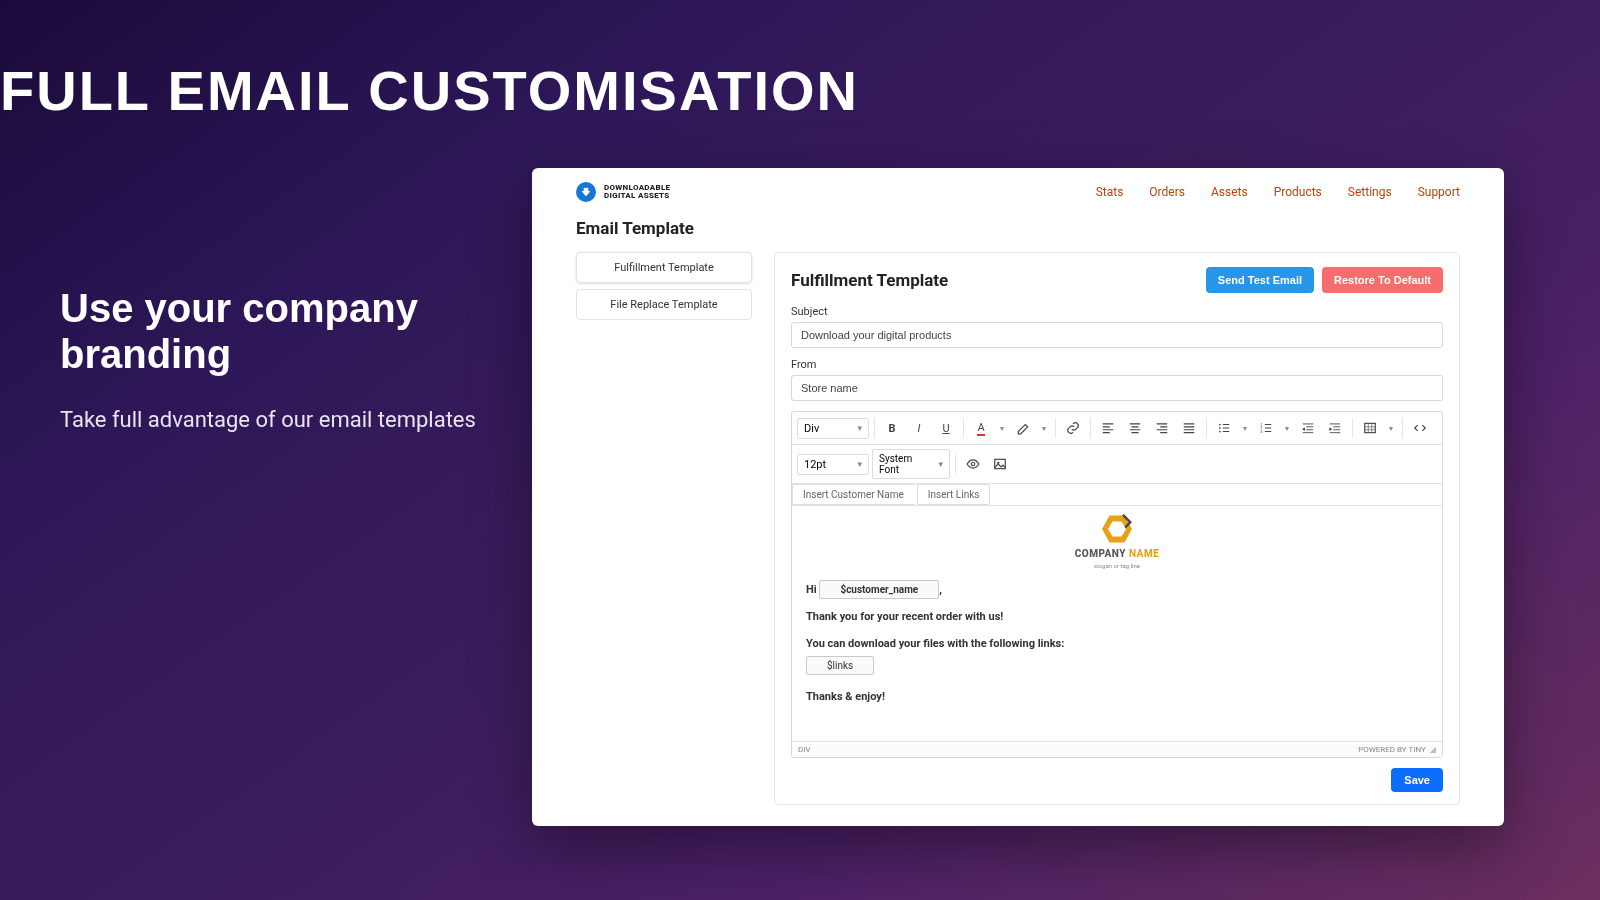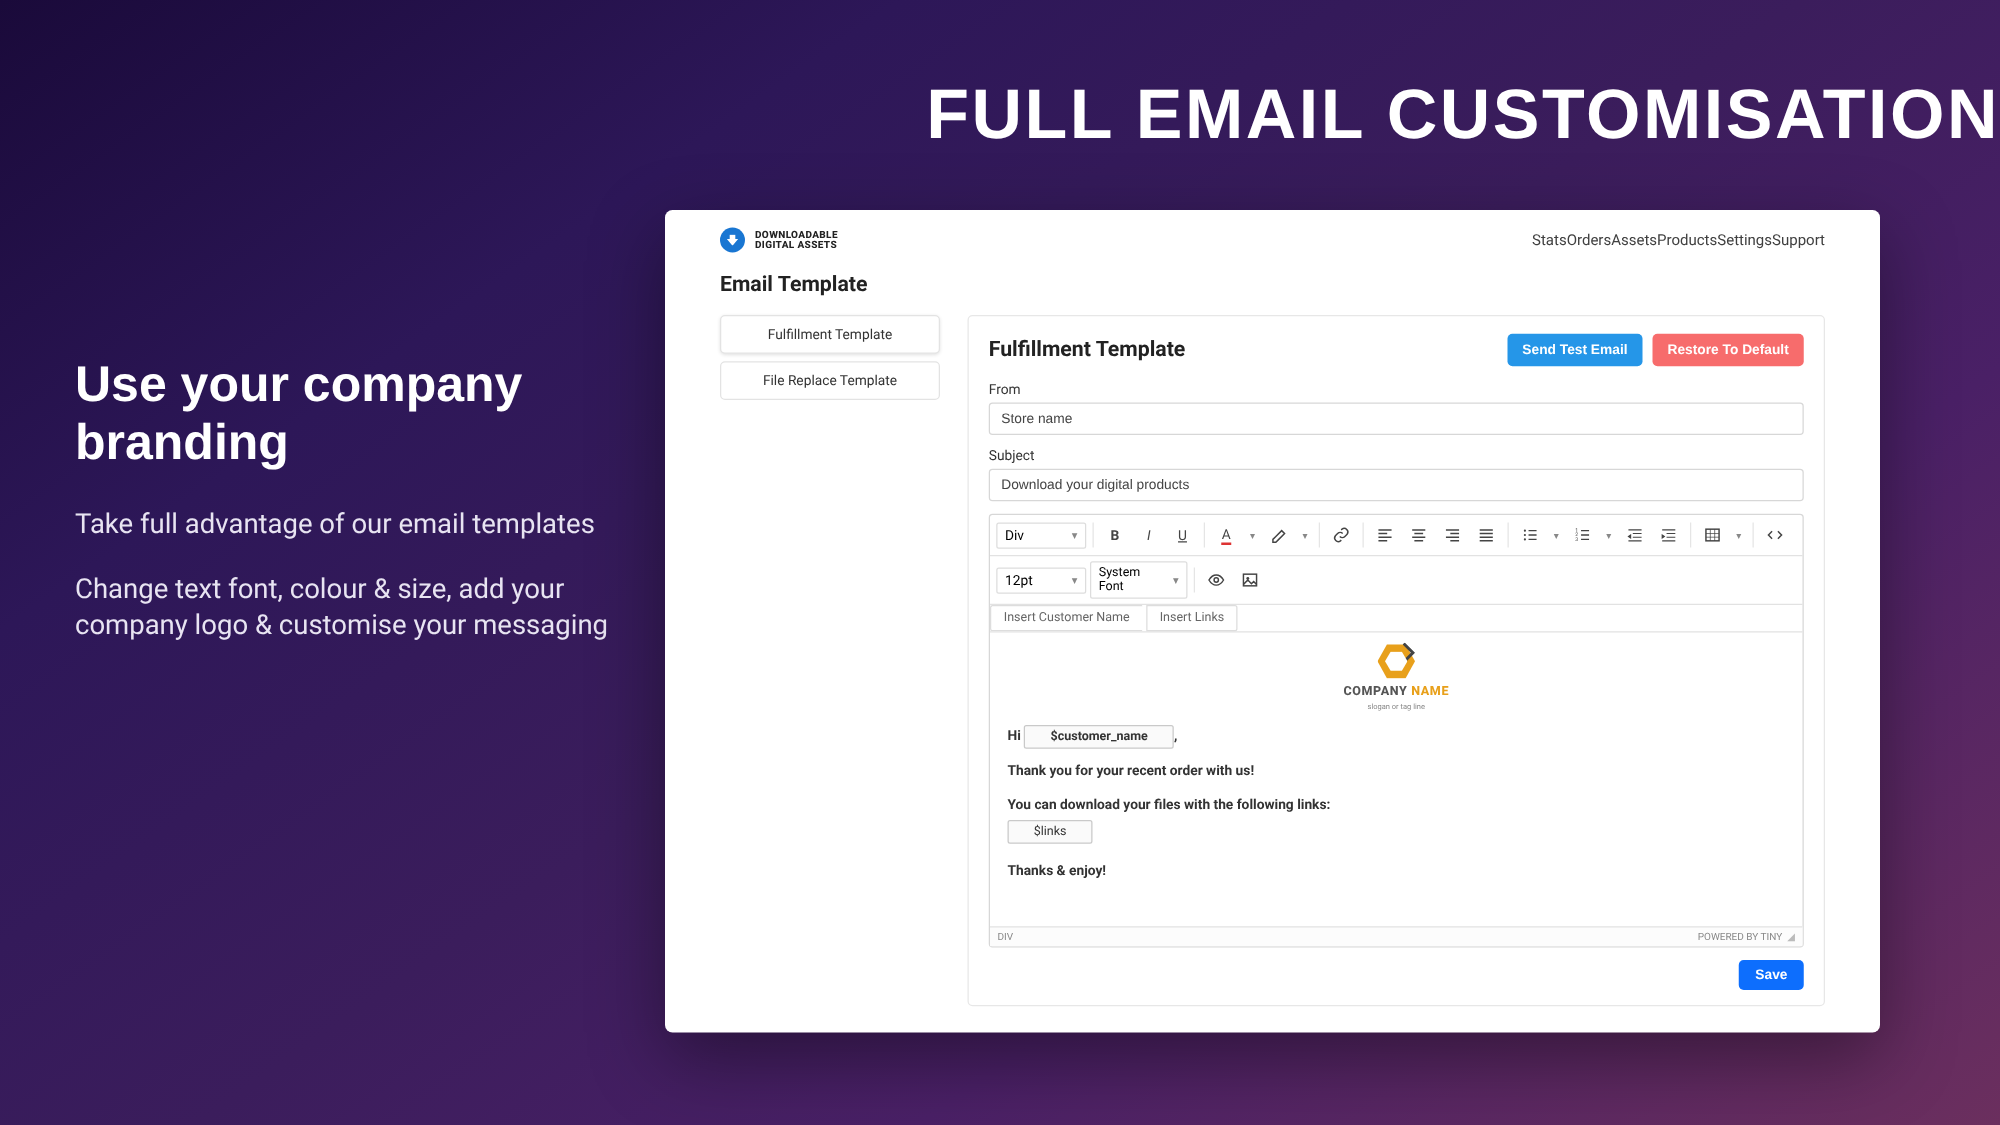--- a/index.html
+++ b/index.html
@@ -10,21 +10,21 @@
   background: linear-gradient(145deg, #1a0a3a 0%, #2d1758 25%, #3b1d5c 50%, #4a2066 70%, #6b2f5e 100%);
   overflow: hidden;
   position: relative;
 }
 
 .hero-title {
   color: #fff;
   font-size: 56px;
   font-weight: 900;
   letter-spacing: 2px;
-  text-align: right;
+  text-align: left;
   margin-top: 58px;
   font-family: "Arial Black", sans-serif;
 }
 
 .hero-left {
   position: absolute;
   left: 60px;
   top: 285px;
   width: 440px;
   color: #fff;
@@ -89,22 +89,23 @@
 .app-logo .text {
   font-size: 8px;
   font-weight: 800;
   line-height: 1;
   color: #222;
   letter-spacing: 0.3px;
 }
 .app-nav {
   margin-left: auto;
   display: flex;
+  gap: 26px;
   font-size: 12px;
-  color: #404040;
+  color: #c2410c;
 }
 .app-nav span { cursor: pointer; }
 
 .app-body {
   padding: 6px 44px 0;
 }
 .section-title {
   font-size: 17px;
   font-weight: 700;
   color: #222;
@@ -306,21 +307,20 @@
 }
 </style>
 </head>
 <body>
 
 <h1 class="hero-title">FULL EMAIL CUSTOMISATION</h1>
 
 <div class="hero-left">
   <h2>Use your company branding</h2>
   <p>Take full advantage of our email templates</p>
-  <p>Change text font, colour &amp; size, add your company logo &amp; customise your messaging</p>
 </div>
 
 <div class="app-window">
   <div class="app-header">
     <div class="app-logo">
       <div class="icon"></div>
       <div class="text">
         <div>DOWNLOADABLE</div>
         <div>DIGITAL ASSETS</div>
       </div>
@@ -347,26 +347,26 @@
       <div class="main-panel">
         <div class="panel-header">
           <h3>Fulfillment Template</h3>
           <div class="actions">
             <button class="btn btn-primary">Send Test Email</button>
             <button class="btn btn-danger">Restore To Default</button>
           </div>
         </div>
 
         <div class="form-group">
+          <label>Subject</label>
+          <input class="form-input" value="Download your digital products" style="">
+        </div>
+        <div class="form-group">
           <label>From</label>
           <input class="form-input" value="Store name" style="">
-        </div>
-        <div class="form-group">
-          <label>Subject</label>
-          <input class="form-input" value="Download your digital products" style="">
         </div>
 
         <div class="editor">
 
           <div class="toolbar-row">
             <div class="tb-select" style="width:72px">
               <span>Div</span>
                 <span class="chev">▾</span>
             </div>
             <div class="tb-sep"></div>

